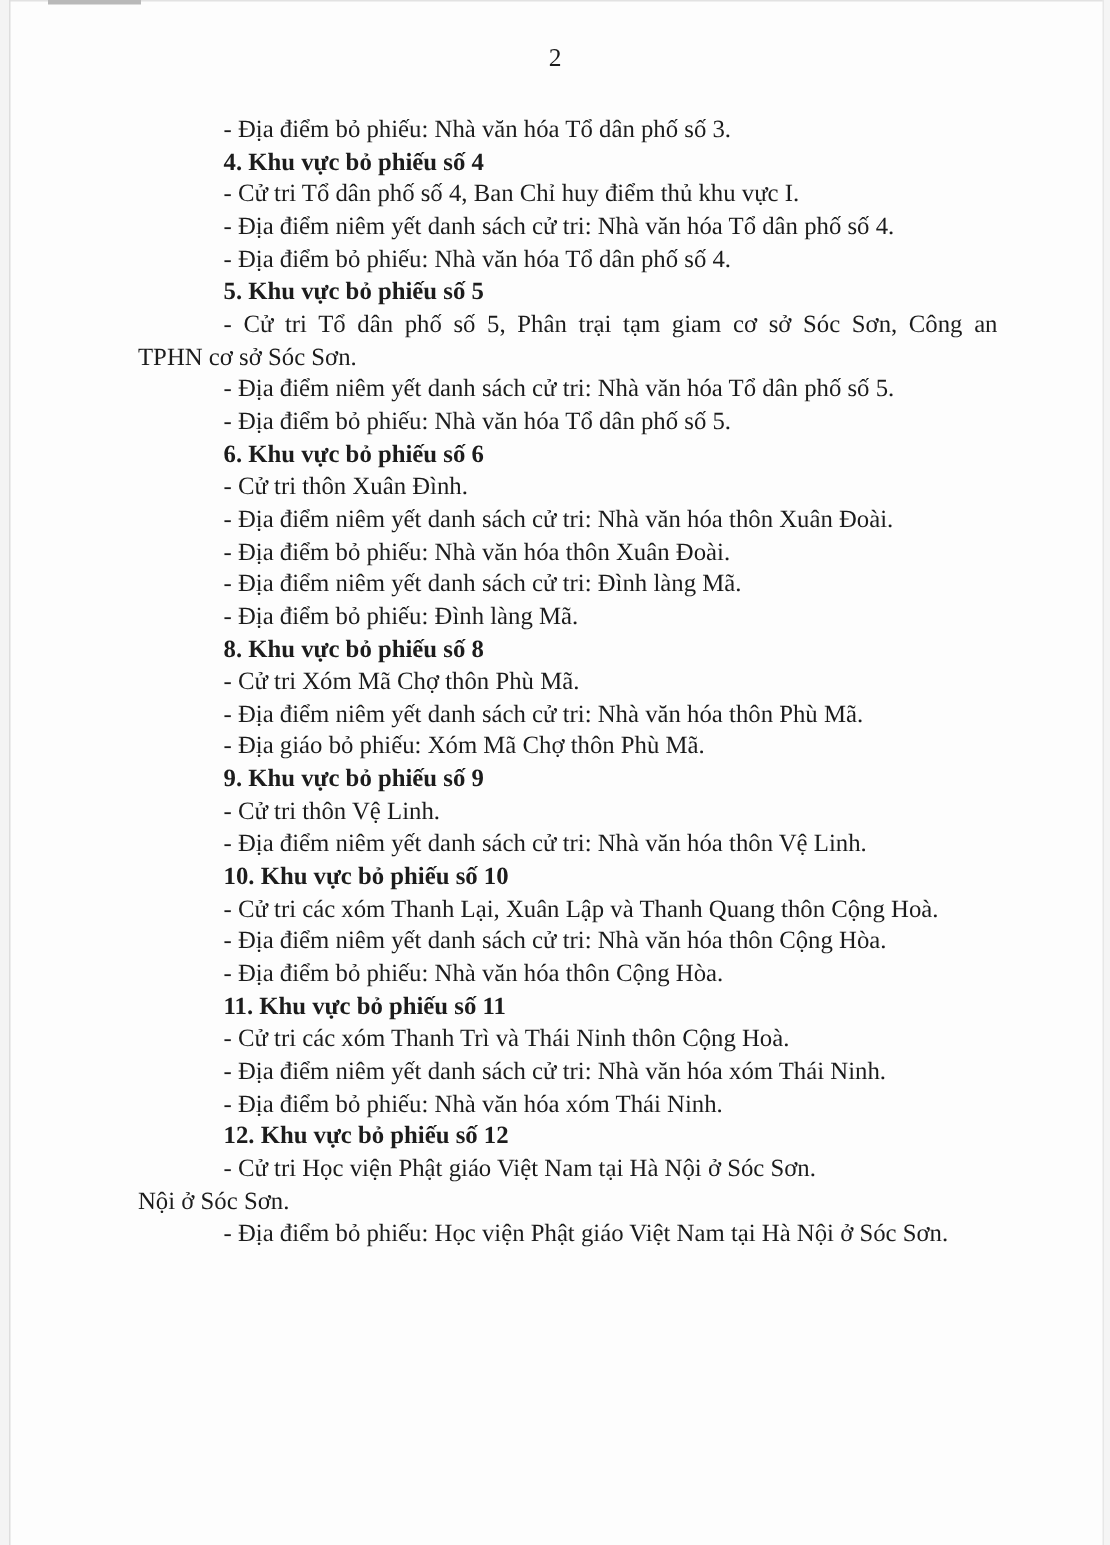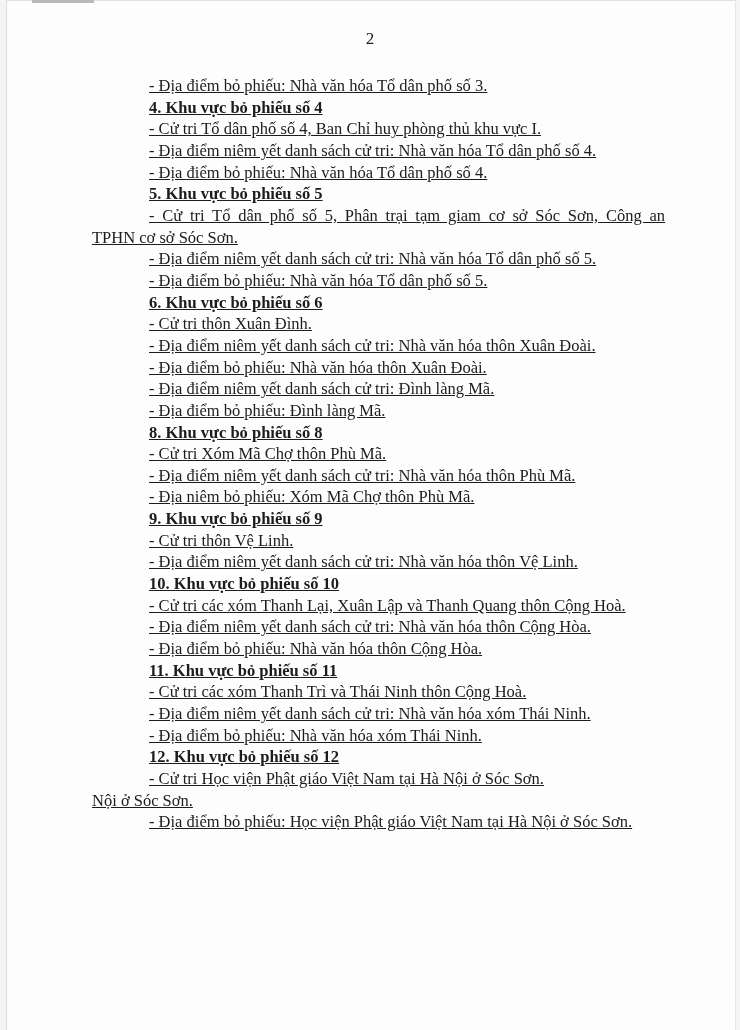--- a/index.html
+++ b/index.html
@@ -46,21 +46,20 @@
     padding-top: 28px;
     height: 22px;
     line-height: 22px;
     text-align: center;
     font-size: 17px;
   }
   .doc {
     margin: 25px 75px 0 92px;
     font-size: 16.5px;
     line-height: 21.65px;
-    text-decoration: underline;
   }
   .ln {
     text-indent: 57px;
     white-space: nowrap;
   }
   .ln.b { font-weight: 700; }
   .ln.j {
     white-space: normal;
     text-align: justify;
     -moz-text-align-last: justify;
@@ -78,38 +77,38 @@
   <div class="edge-left-line"></div>
   <div class="edge-right-strip"></div>
   <div class="edge-right-line"></div>
 
   <div class="page-number">2</div>
 
   <div class="doc" id="doc-body">
 
   <div class="ln n">- Địa điểm bỏ phiếu: Nhà văn hóa Tổ dân phố số 3.</div>
       <div class="ln b">4. Khu vực bỏ phiếu số 4</div>
-      <div class="ln n">- Cử tri Tổ dân phố số 4, Ban Chỉ huy phòng thủ khu vực I.</div>
+      <div class="ln n">- Cử tri Tổ dân phố số 4, Ban Chỉ huy điểm thủ khu vực I.</div>
       <div class="ln n">- Địa điểm niêm yết danh sách cử tri: Nhà văn hóa Tổ dân phố số 4.</div>
       <div class="ln n">- Địa điểm bỏ phiếu: Nhà văn hóa Tổ dân phố số 4.</div>
       <div class="ln b">5. Khu vực bỏ phiếu số 5</div>
       <div class="ln j">- Cử tri Tổ dân phố số 5, Phân trại tạm giam cơ sở Sóc Sơn, Công an</div>
       <div class="ln c">TPHN cơ sở Sóc Sơn.</div>
       <div class="ln n">- Địa điểm niêm yết danh sách cử tri: Nhà văn hóa Tổ dân phố số 5.</div>
       <div class="ln n">- Địa điểm bỏ phiếu: Nhà văn hóa Tổ dân phố số 5.</div>
       <div class="ln b">6. Khu vực bỏ phiếu số 6</div>
       <div class="ln n">- Cử tri thôn Xuân Đình.</div>
       <div class="ln n">- Địa điểm niêm yết danh sách cử tri: Nhà văn hóa thôn Xuân Đoài.</div>
       <div class="ln n">- Địa điểm bỏ phiếu: Nhà văn hóa thôn Xuân Đoài.</div>
       <div class="ln n">- Địa điểm niêm yết danh sách cử tri: Đình làng Mã.</div>
       <div class="ln n">- Địa điểm bỏ phiếu: Đình làng Mã.</div>
       <div class="ln b">8. Khu vực bỏ phiếu số 8</div>
       <div class="ln n">- Cử tri Xóm Mã Chợ thôn Phù Mã.</div>
       <div class="ln n">- Địa điểm niêm yết danh sách cử tri: Nhà văn hóa thôn Phù Mã.</div>
-      <div class="ln n">- Địa niêm bỏ phiếu: Xóm Mã Chợ thôn Phù Mã.</div>
+      <div class="ln n">- Địa giáo bỏ phiếu: Xóm Mã Chợ thôn Phù Mã.</div>
       <div class="ln b">9. Khu vực bỏ phiếu số 9</div>
       <div class="ln n">- Cử tri thôn Vệ Linh.</div>
       <div class="ln n">- Địa điểm niêm yết danh sách cử tri: Nhà văn hóa thôn Vệ Linh.</div>
       <div class="ln b">10. Khu vực bỏ phiếu số 10</div>
       <div class="ln n">- Cử tri các xóm Thanh Lại, Xuân Lập và Thanh Quang thôn Cộng Hoà.</div>
       <div class="ln n">- Địa điểm niêm yết danh sách cử tri: Nhà văn hóa thôn Cộng Hòa.</div>
       <div class="ln n">- Địa điểm bỏ phiếu: Nhà văn hóa thôn Cộng Hòa.</div>
       <div class="ln b">11. Khu vực bỏ phiếu số 11</div>
       <div class="ln n">- Cử tri các xóm Thanh Trì và Thái Ninh thôn Cộng Hoà.</div>
       <div class="ln n">- Địa điểm niêm yết danh sách cử tri: Nhà văn hóa xóm Thái Ninh.</div>

